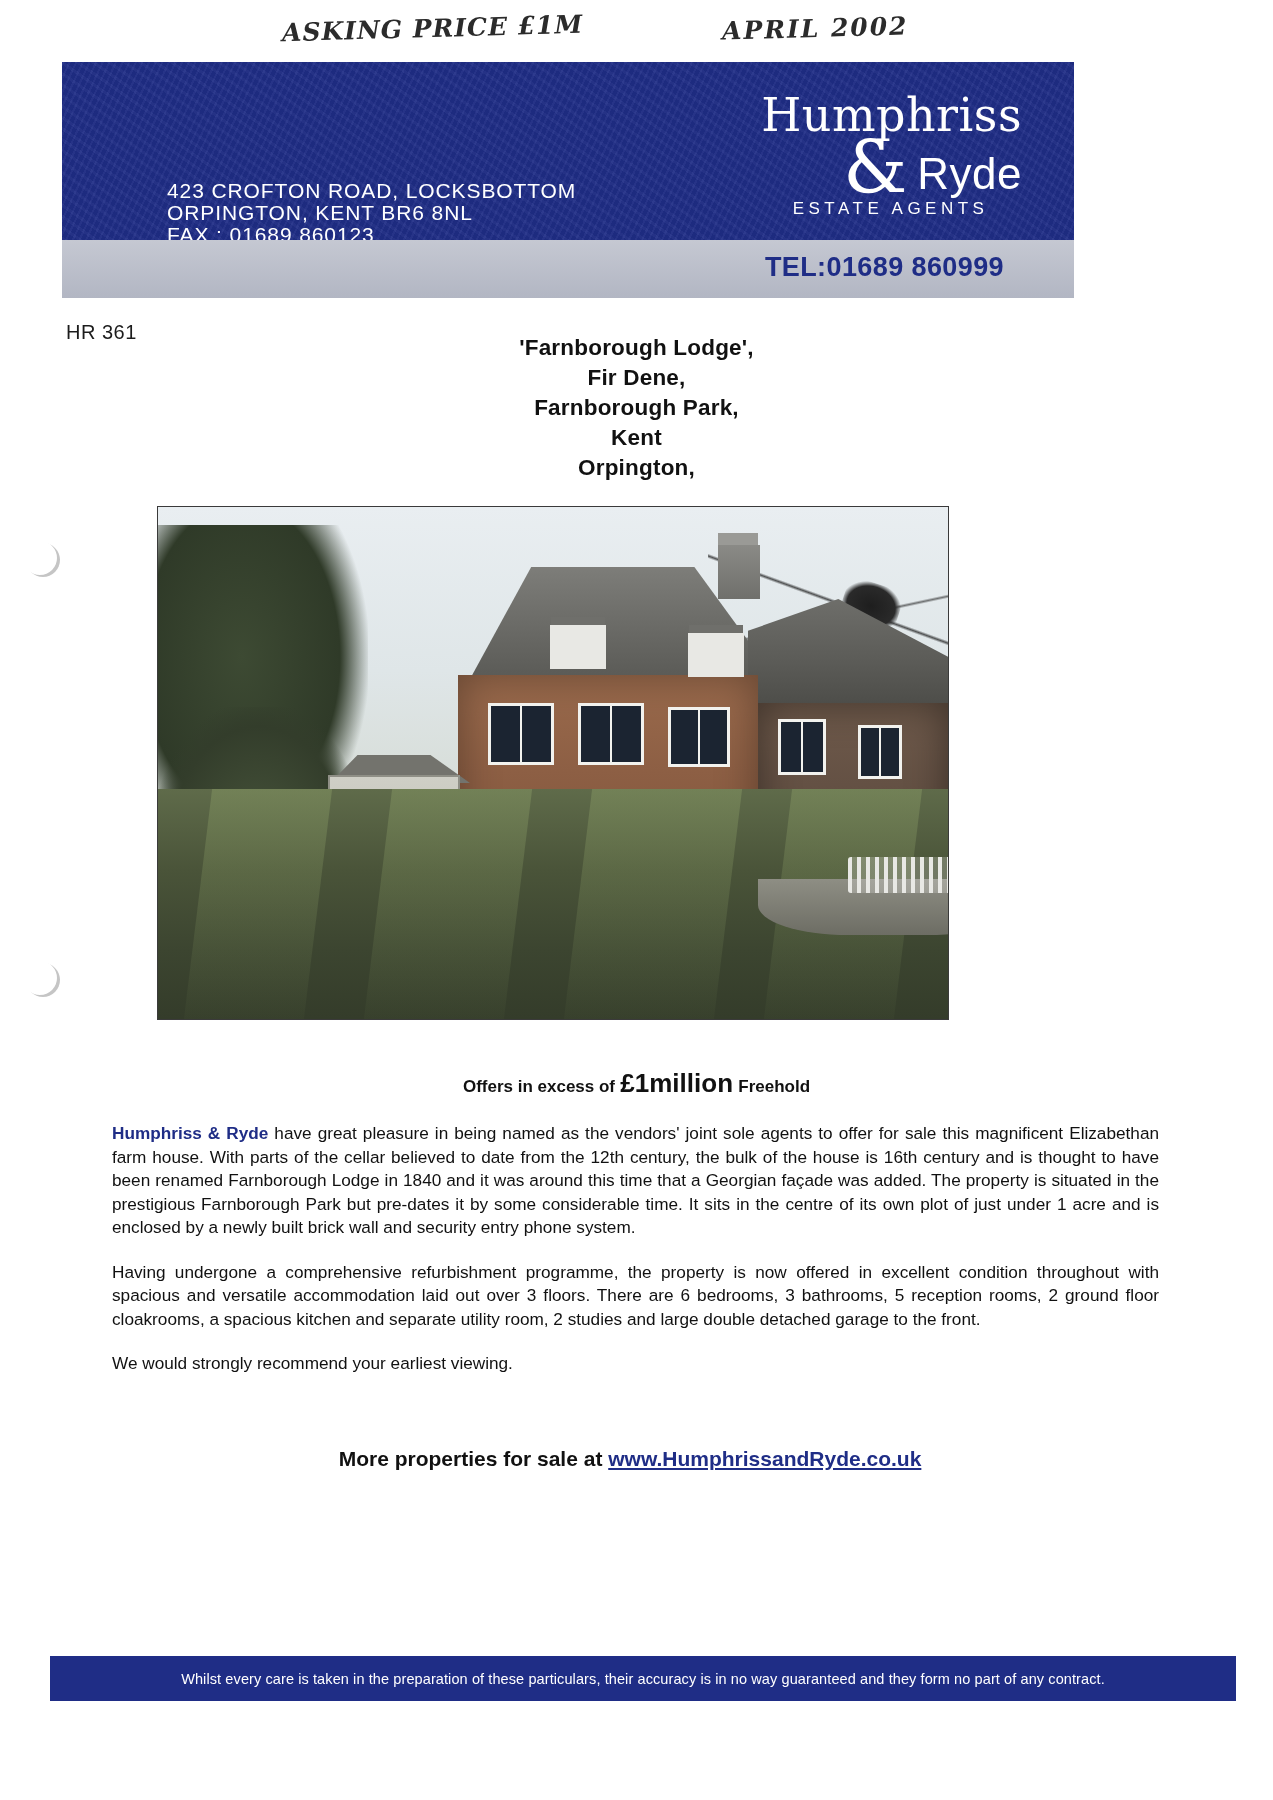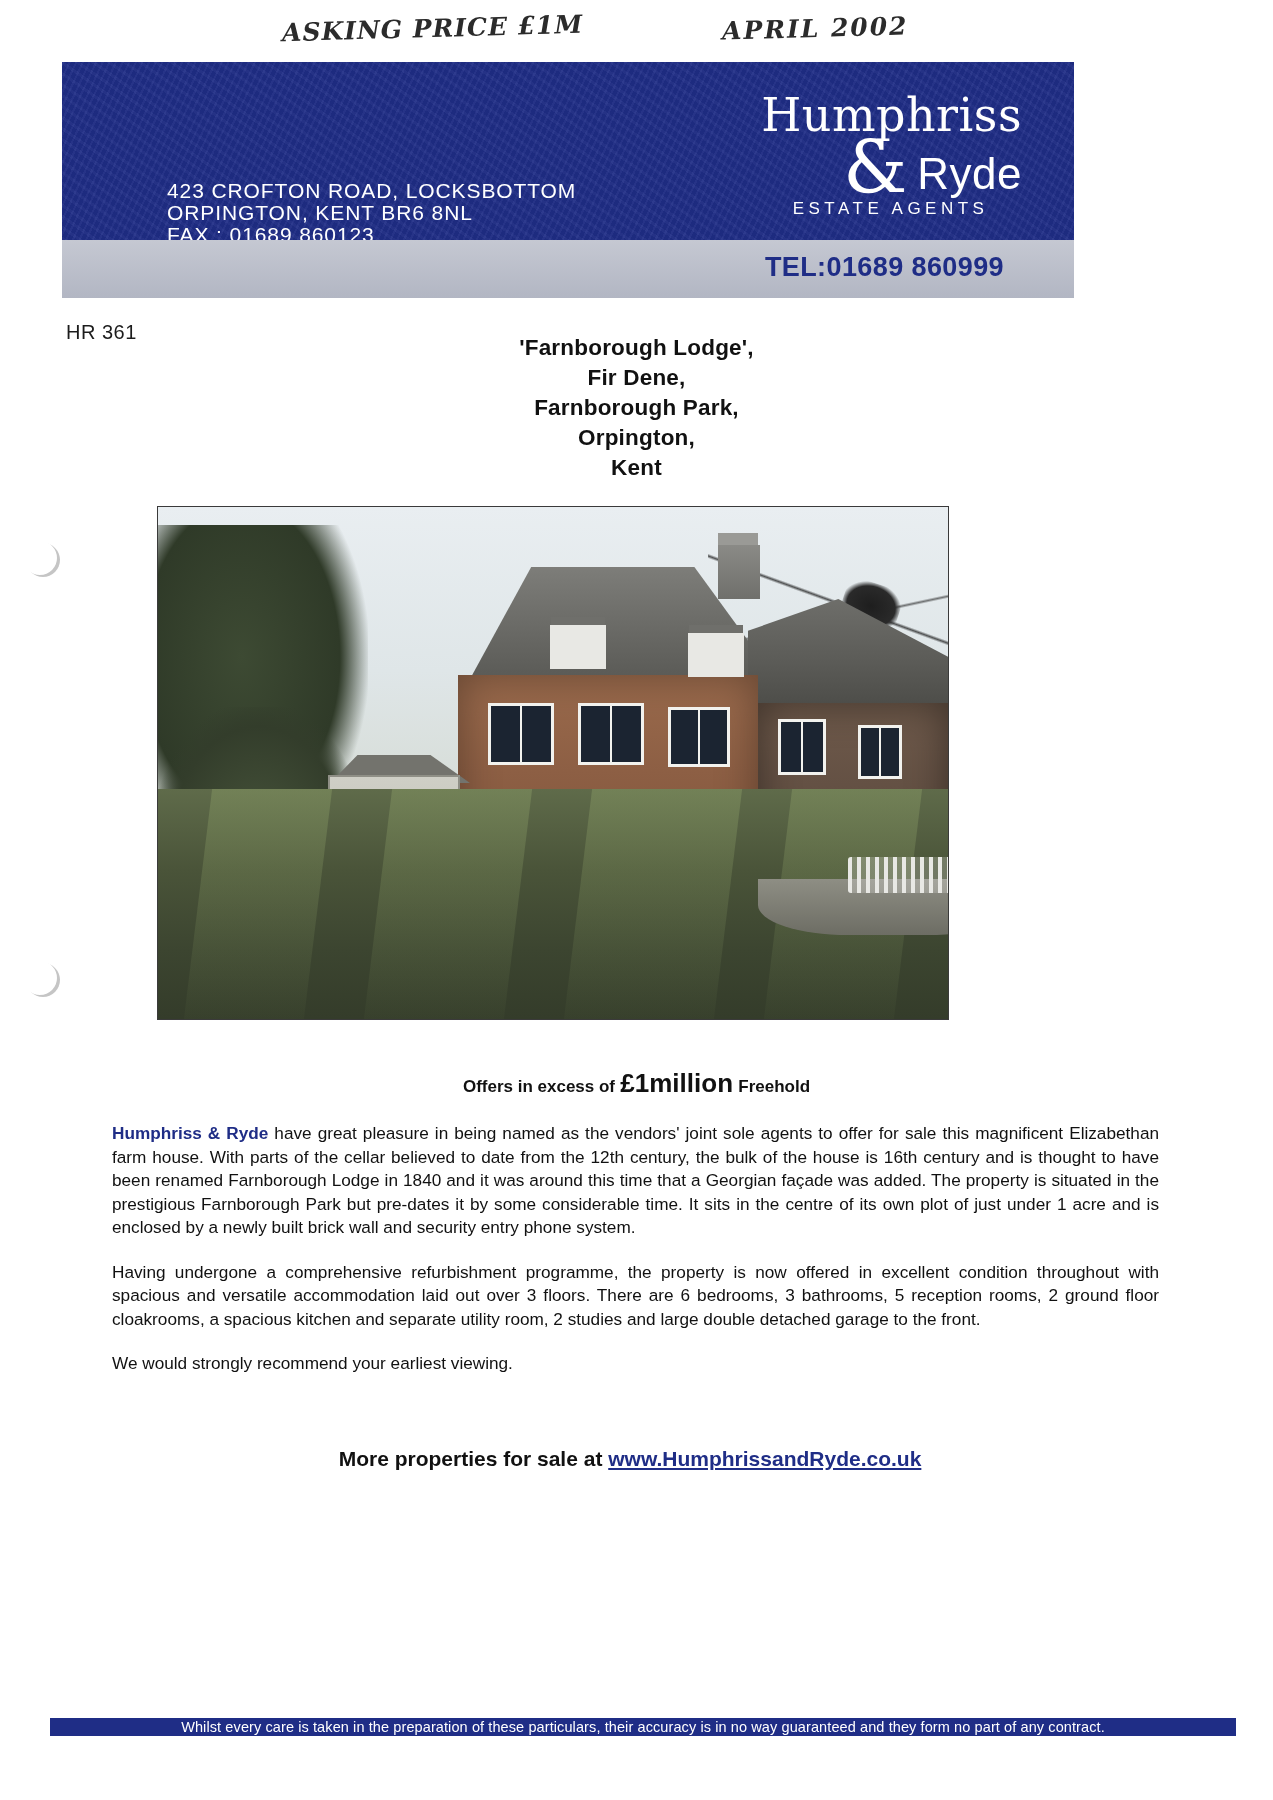--- a/index.html
+++ b/index.html
@@ -294,23 +294,23 @@
   }
   .morelink a {
     color: #1f2d86;
     text-decoration: underline;
   }
 
   
   .disclaimer {
     position: absolute;
     left: 50px;
-    top: 1718px;
+    top: 1656px;
     width: 1186px;
-    height: 18px;
+    height: 45px;
     background: #1f2d86;
     color: #ffffff;
     font-size: 14.5px;
     display: flex;
     align-items: center;
     justify-content: center;
     letter-spacing: 0.1px;
   }
 
   
@@ -348,22 +348,22 @@
 
 <div class="telbar">
   <div class="tel">TEL:01689 860999</div>
 </div>
 
 <div class="ref">HR 361</div>
 <div class="title">
   <span>'Farnborough Lodge',</span>
   <span>Fir Dene,</span>
   <span>Farnborough Park,</span>
+  <span>Kent</span>
   <span>Orpington,</span>
-  <span>Kent</span>
 </div>
 
 <div class="photo-frame">
   <div class="sky"></div>
   <div class="tree-left"></div>
   <div class="tree-left2"></div>
   <div class="tree-right"></div>
   <div class="branch">
       <div class="branch-blob"></div>
     </div>

